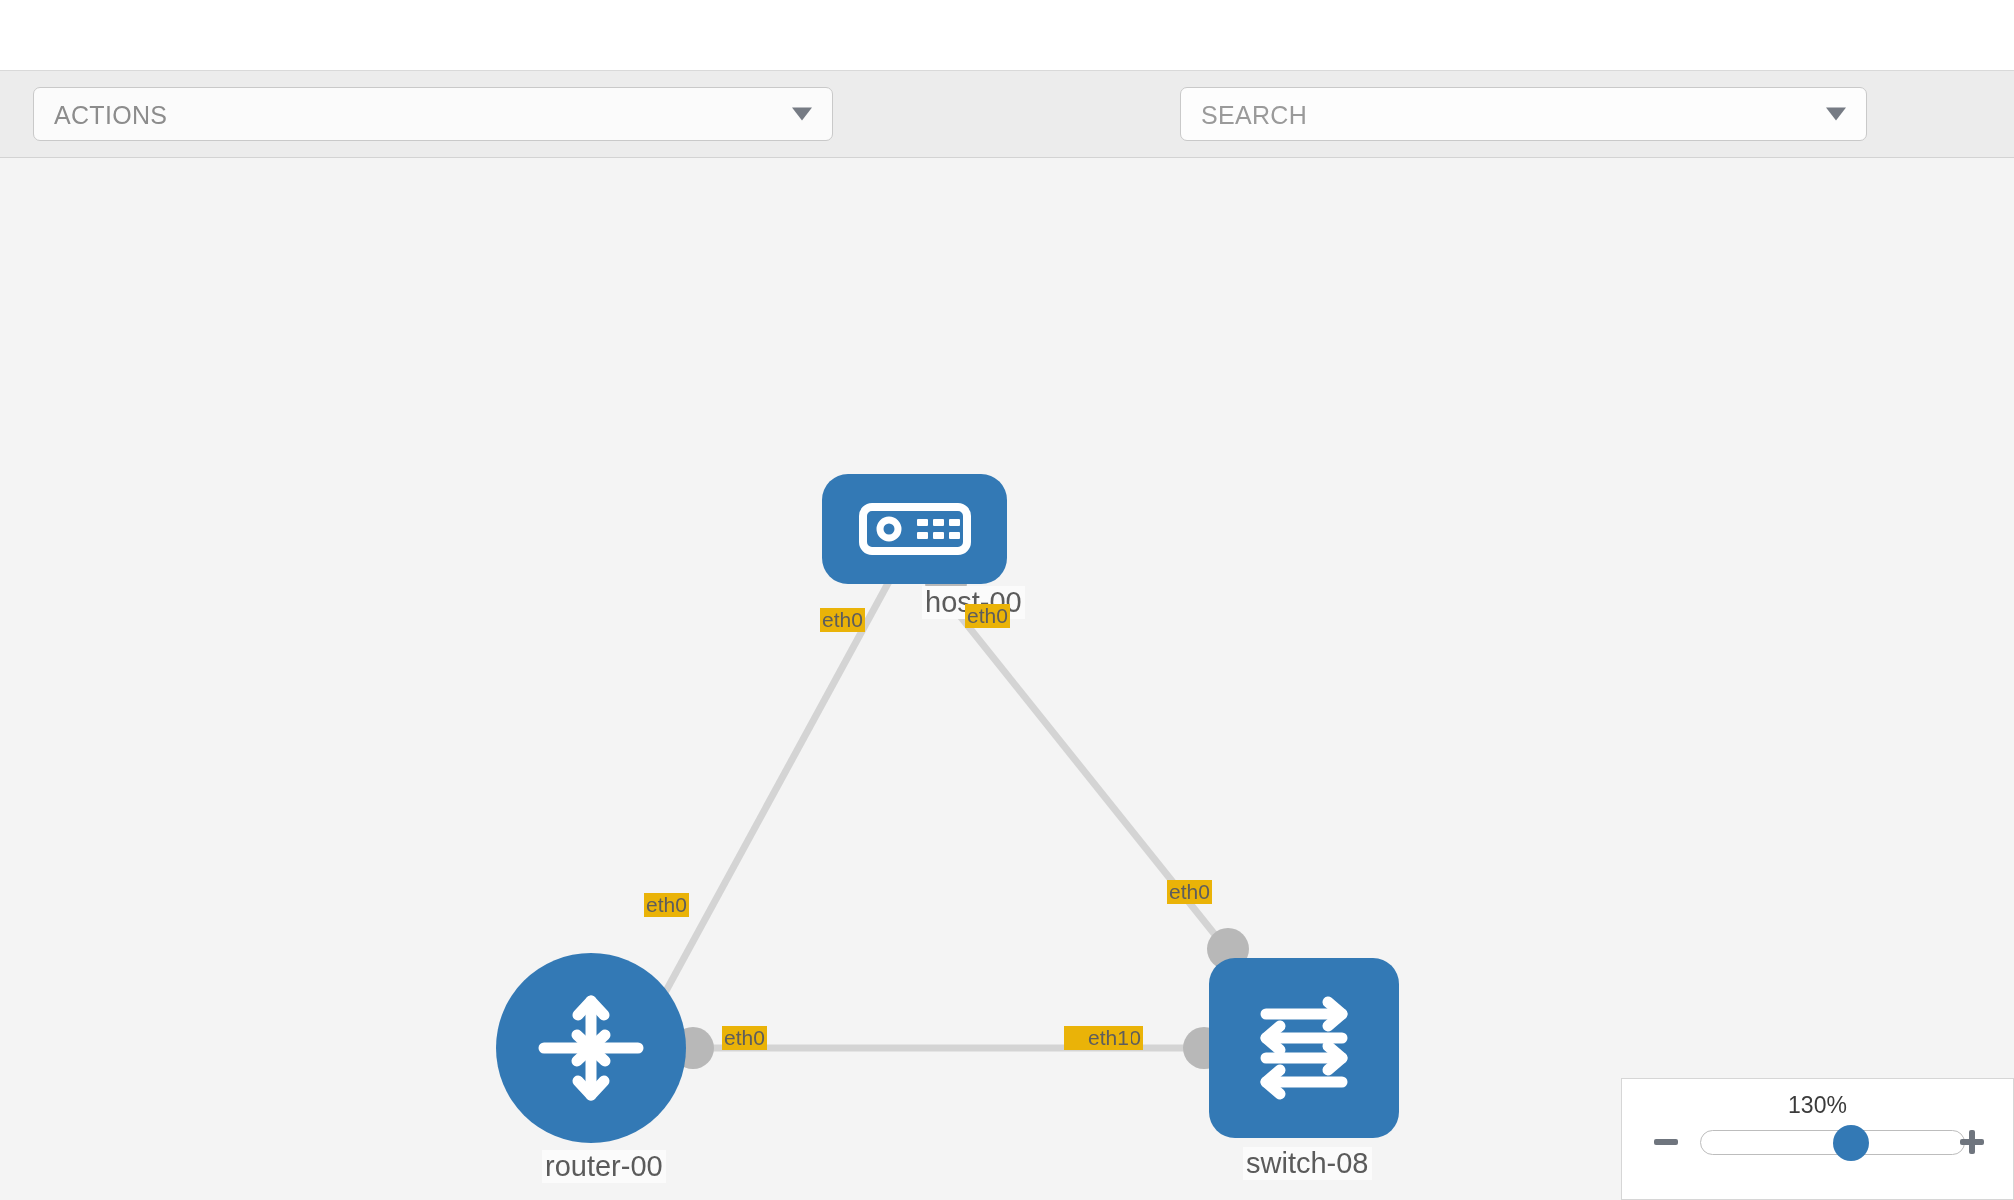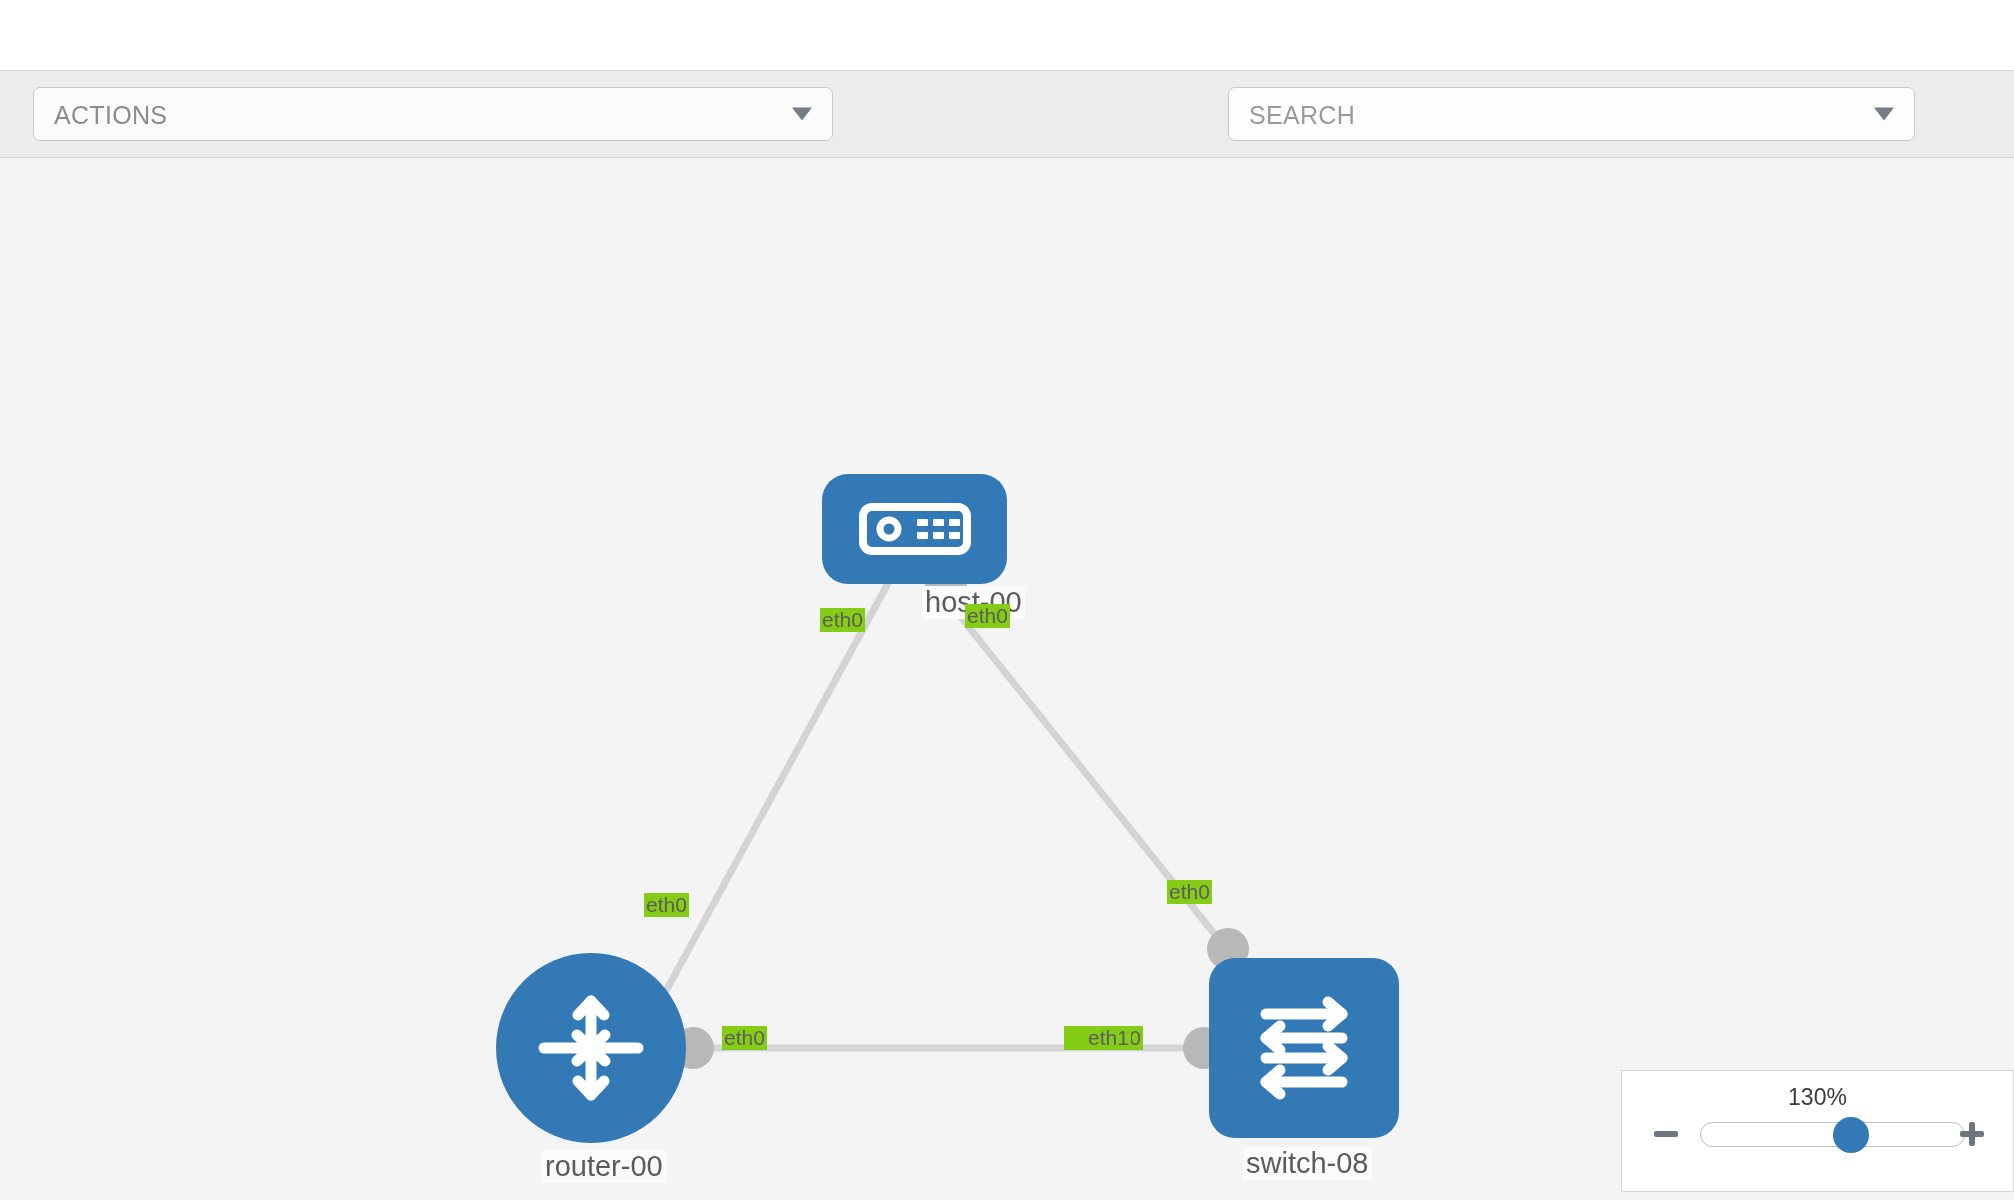--- a/index.html
+++ b/index.html
@@ -49,21 +49,21 @@
     position:absolute;right:20px;top:50%;transform:translateY(-50%);
     width:0;height:0;border-left:10px solid transparent;
     border-right:10px solid transparent;border-top:13px solid #767b84;
   }
   .tool-icon{
     position:absolute;top:96px;width:44px;height:40px;cursor:pointer;
   }
   .tool-icon.wrench{left:1044px;}
   .tool-icon.key{left:1112px;}
   .search-box{
-    position:absolute;left:1228px;top:16px;width:687px;height:54px;
+    position:absolute;left:1180px;top:16px;width:687px;height:54px;
     background:#fdfdfd;border:1px solid #c9c9c9;border-radius:7px;
     box-sizing:border-box;cursor:text;
   }
   .search-box .ph{
     position:absolute;left:20px;top:13px;
     font-size:25px;color:#9a9a9a;letter-spacing:.3px;
   }
 
   
   .canvas{
@@ -101,26 +101,26 @@
   
   .handle{
     position:absolute;width:42px;height:42px;border-radius:50%;
     background:#b8b8b8;cursor:pointer;
   }
 
   
   .iface{
     position:absolute;white-space:nowrap;
     font-size:21px;color:#5d5d5d;
-    background:#84cc16;padding:0 2px;
+    background:#eab308;padding:0 2px;
   }
 
   
   .zoom-panel{
-    position:absolute;right:0;bottom:8px;width:393px;height:122px;
+    position:absolute;right:0;bottom:0;width:393px;height:122px;
     background:#ffffff;border:1px solid #d6d6d6;box-sizing:border-box;
   }
   .zoom-level{
     position:absolute;left:0;right:0;top:13px;text-align:center;
     font-size:23px;color:#3b3b3b;
   }
   .zoom-minus,.zoom-plus{
     position:absolute;top:48px;width:30px;height:30px;cursor:pointer;
   }
   .zoom-minus{left:29px;}

